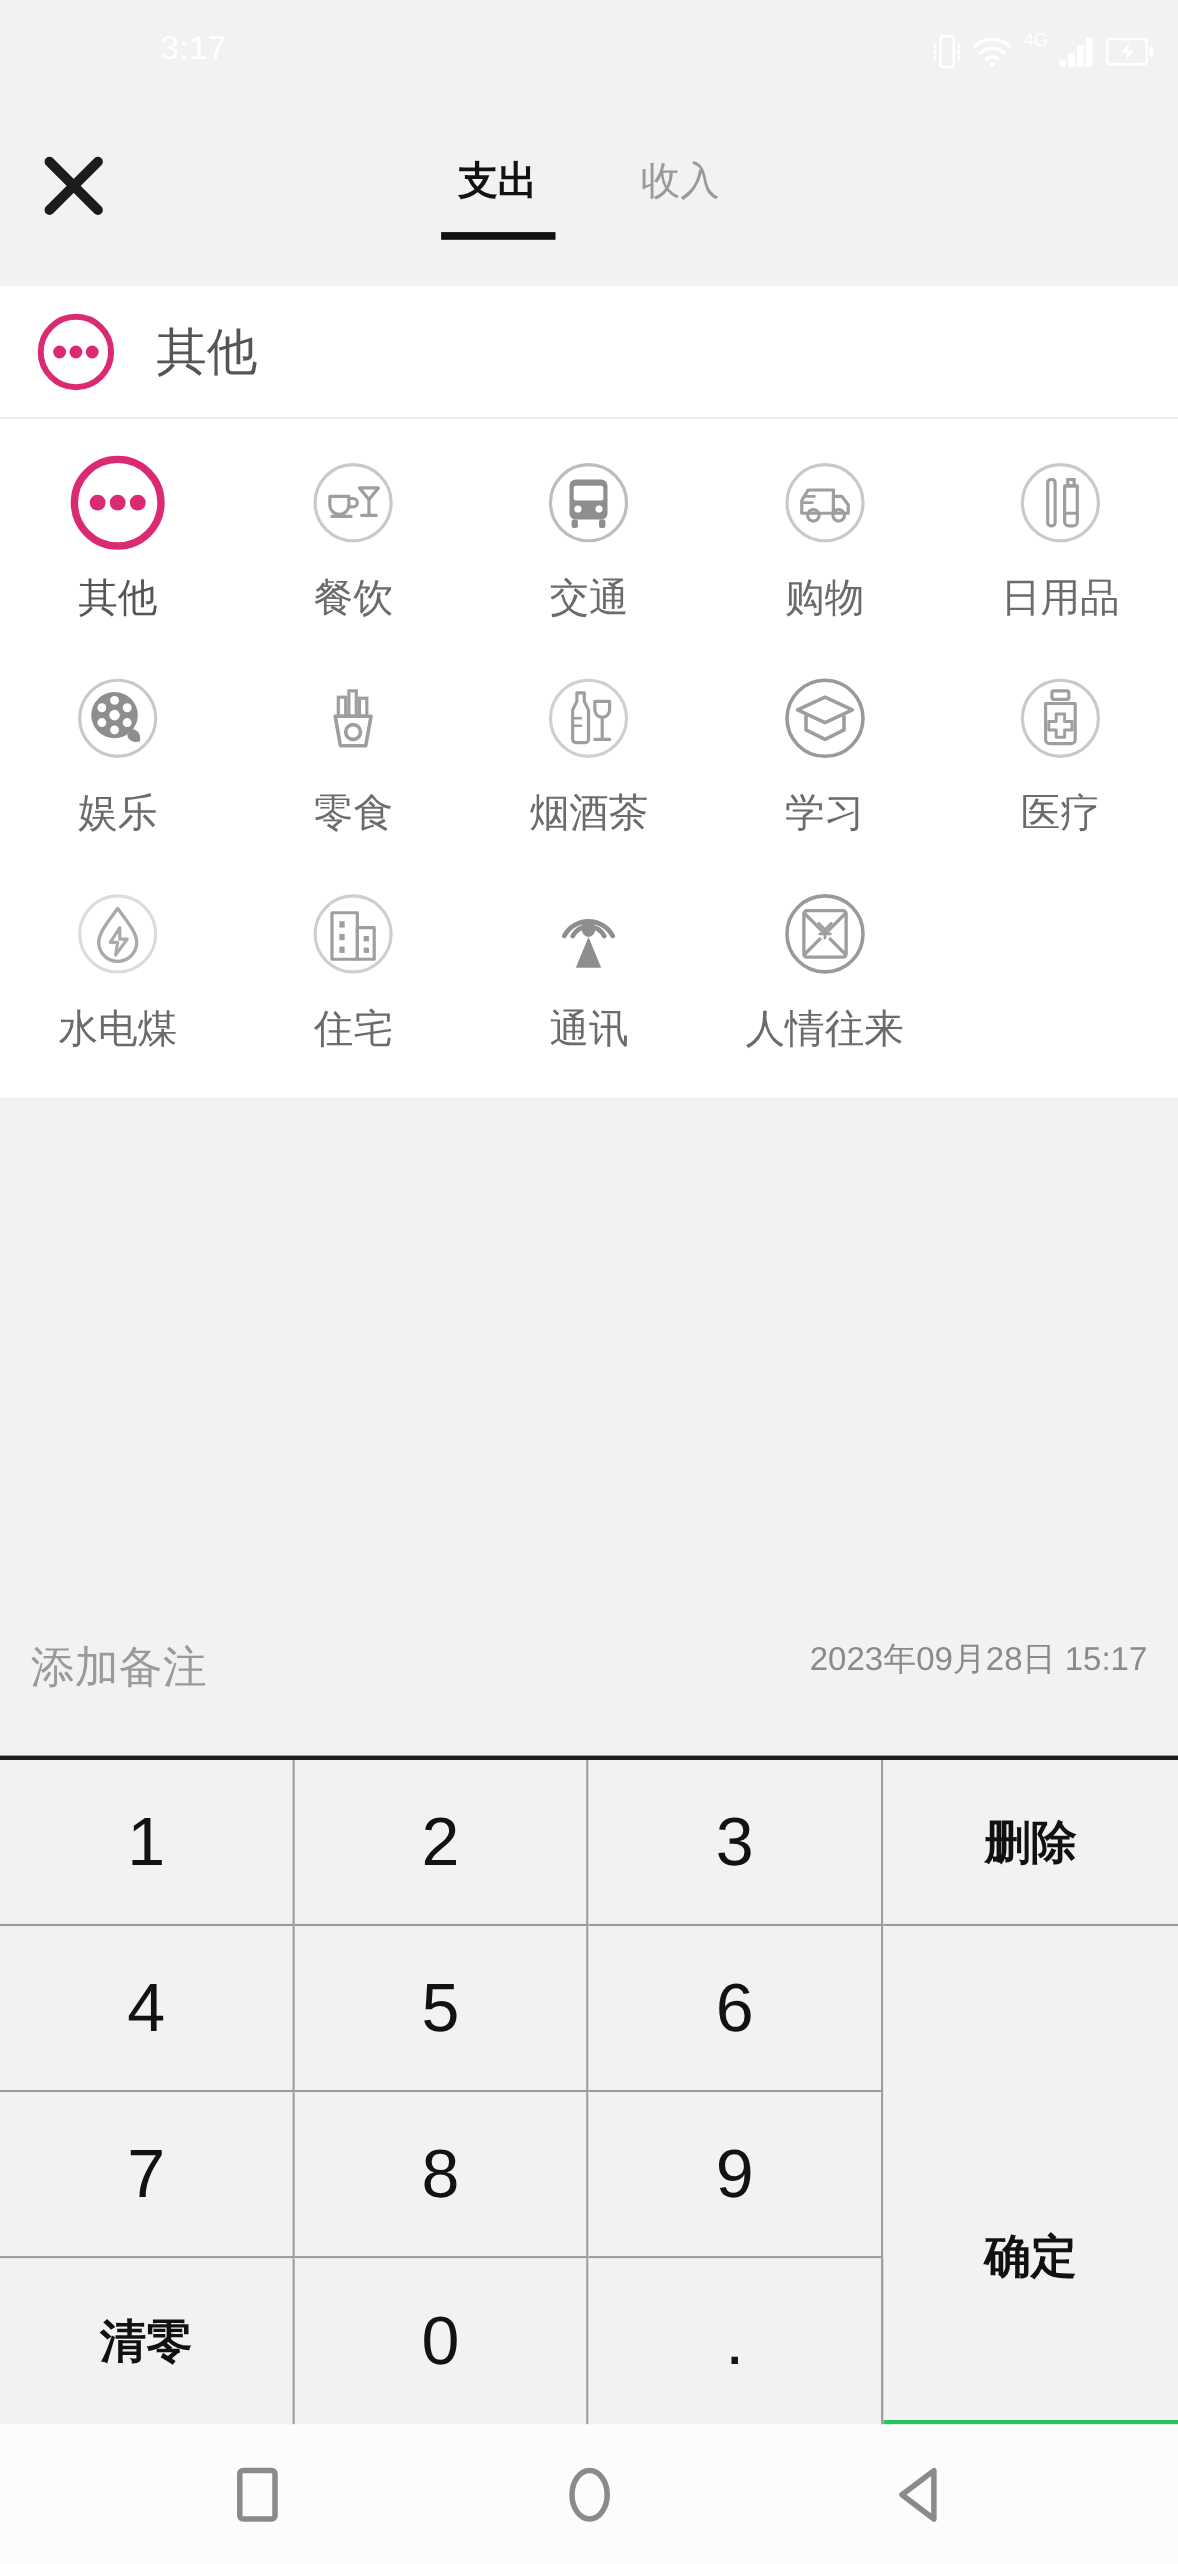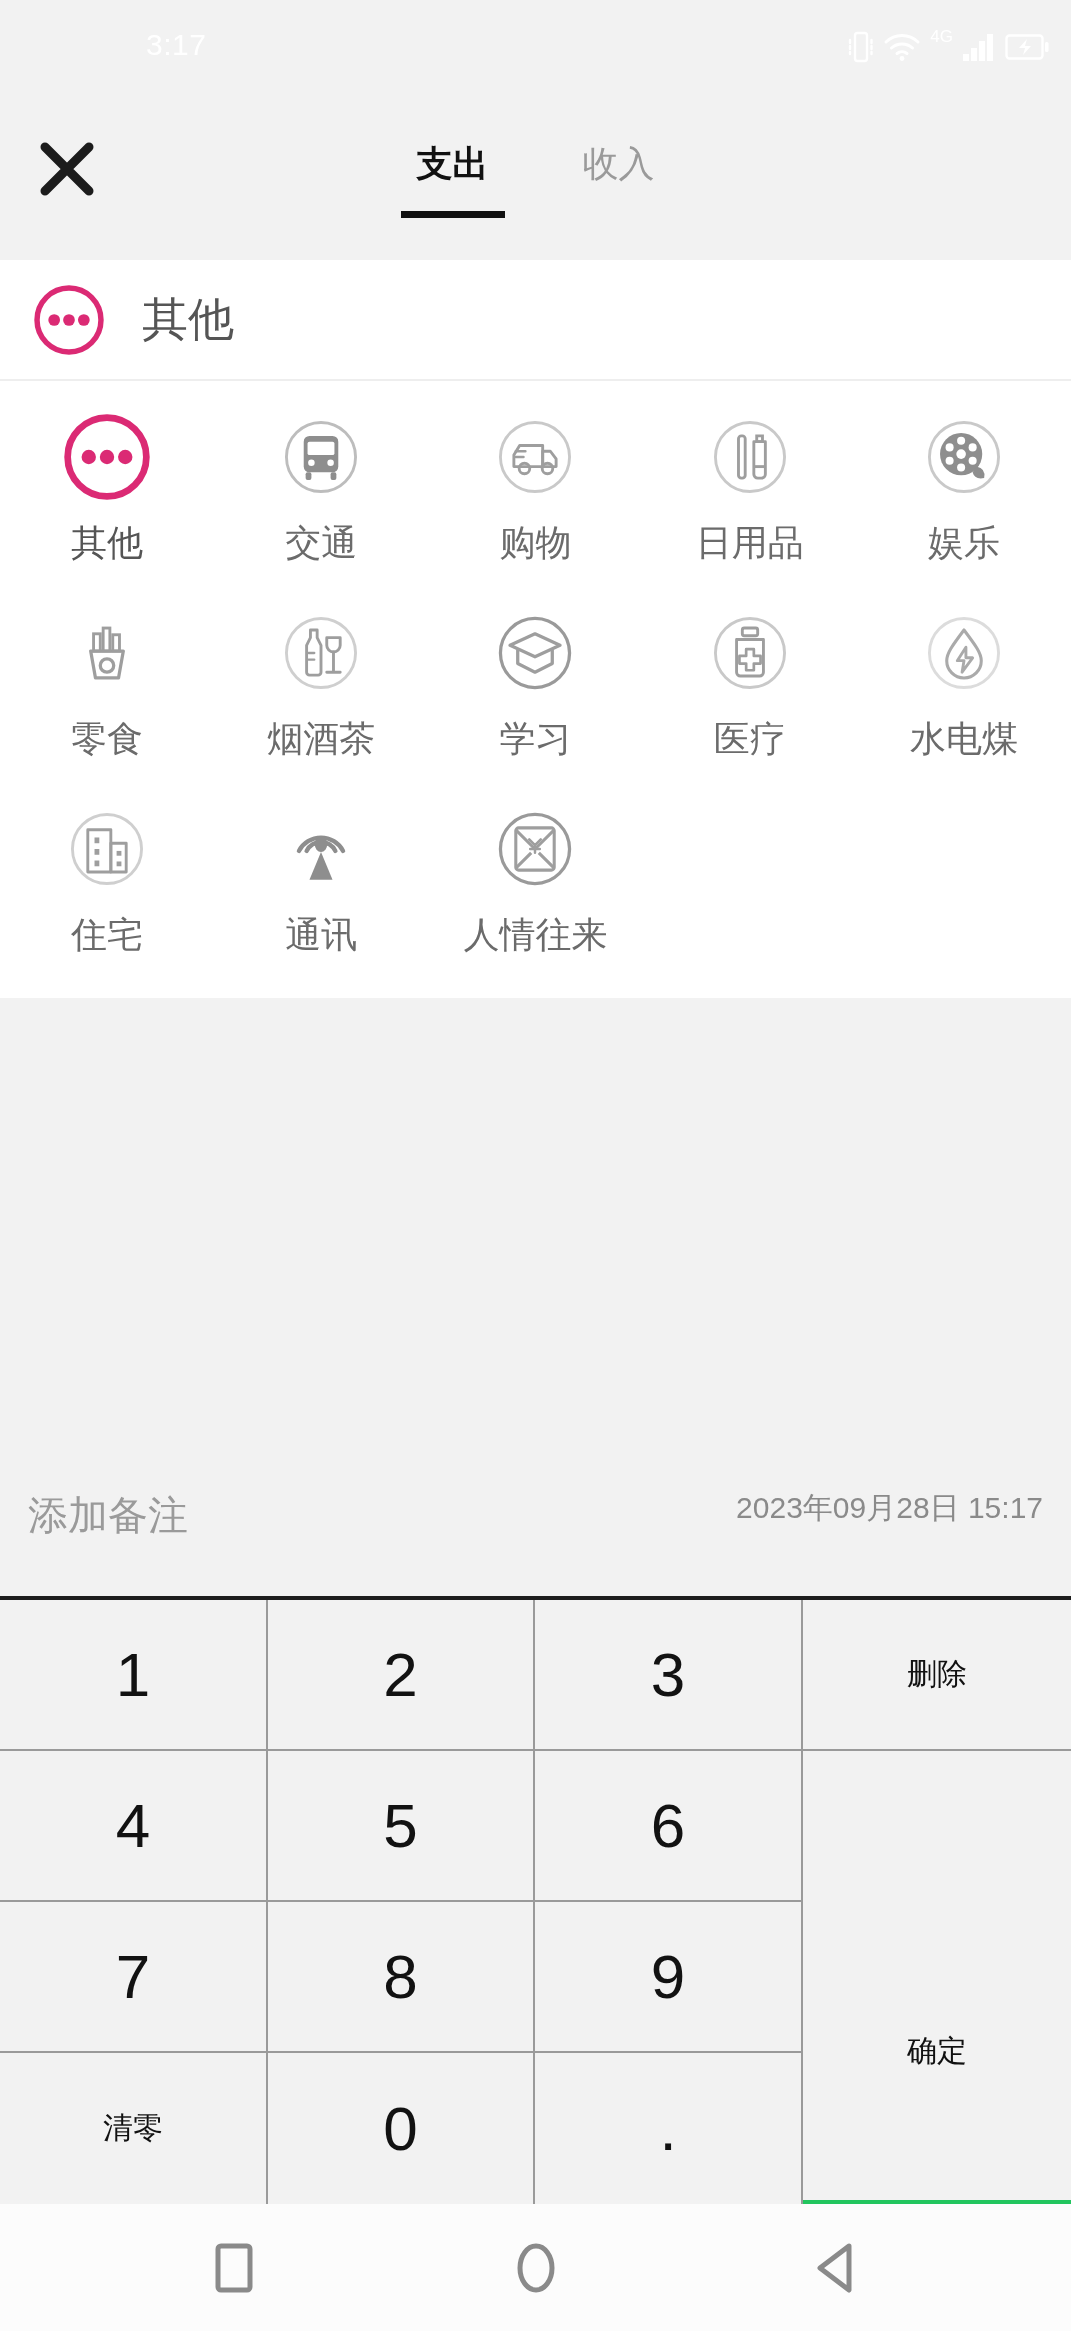--- a/index.html
+++ b/index.html
@@ -151,21 +151,21 @@
   .key {
     display: flex; align-items: center; justify-content: center;
     background: #f2f2f2;
     cursor: pointer;
     font-family: "Liberation Sans", "DejaVu Sans", sans-serif;
   }
   .key-num {
     font-size: 62px; color: #121212; font-weight: 400;
   }
   .key-word {
-    font-size: 30px; color: #111111; font-weight: 400; text-align: center;
+    font-size: 42px; color: #111111; font-weight: 700; text-align: center;
   }
   .key.b-r  { border-right: 2px solid #9a9a9a; }
   .key.b-rb { border-right: 2px solid #9a9a9a; border-bottom: 2px solid #9a9a9a; }
   .key-del  { grid-column: 4; grid-row: 1; border-bottom: 2px solid #9a9a9a; }
   .key-blank{ grid-column: 4; grid-row: 2; }
   .key-ok   { grid-column: 4; grid-row: 3 / span 2; border-bottom: 4px solid #22c55e; }
   .key-dot  { font-size: 62px; color: #121212; }
 
   
   .navbar {
@@ -244,20 +244,33 @@
           <svg width="96" height="96" viewBox="0 0 100 100">
             <circle cx="50" cy="50" r="41" fill="none" stroke="#DB2A74" stroke-width="7"></circle>
             <circle cx="31" cy="50" r="7.5" fill="#DB2A74"></circle>
             <circle cx="50" cy="50" r="7.5" fill="#DB2A74"></circle>
             <circle cx="69" cy="50" r="7.5" fill="#DB2A74"></circle>
           </svg>
         </div>
         <div class="cat-lbl">其他</div>
       </div>
 
+      <div class="cat-cell">
+        <div class="cat-ico">
+          <svg width="96" height="96" viewBox="0 0 100 100">
+            <circle cx="50" cy="50" r="36" fill="none" stroke="#c9c9c9" stroke-width="3"></circle>
+            <path d="M28 44 h18 v8 a9 9 0 0 1 -18 0 z" fill="none" stroke="#9e9e9e" stroke-width="3" stroke-linejoin="round"></path>
+            <path d="M46 46 h4 a4 4 0 0 1 0 8 h-4" fill="none" stroke="#9e9e9e" stroke-width="3"></path>
+            <path d="M30 63 h18" stroke="#9e9e9e" stroke-width="3" stroke-linecap="round"></path>
+            <path d="M56 36 h18 l-9 11 z" fill="none" stroke="#9e9e9e" stroke-width="3" stroke-linejoin="round"></path>
+            <path d="M65 47 v14 M58 62 h14" stroke="#9e9e9e" stroke-width="3" stroke-linecap="round"></path>
+          </svg>
+        </div>
+        <div class="cat-lbl">餐饮</div>
+      </div>
 
       <div class="cat-cell">
         <div class="cat-ico">
           <svg width="96" height="96" viewBox="0 0 100 100">
             <circle cx="50" cy="50" r="36" fill="none" stroke="#bdbdbd" stroke-width="3"></circle>
             <rect x="32" y="28" width="36" height="38" rx="6" fill="#8e8e8e"></rect>
             <rect x="36" y="34" width="28" height="14" rx="2" fill="#ffffff"></rect>
             <circle cx="40" cy="56" r="3.4" fill="#ffffff"></circle>
             <circle cx="60" cy="56" r="3.4" fill="#ffffff"></circle>
             <rect x="34" y="66" width="6" height="8" rx="2" fill="#8e8e8e"></rect>

